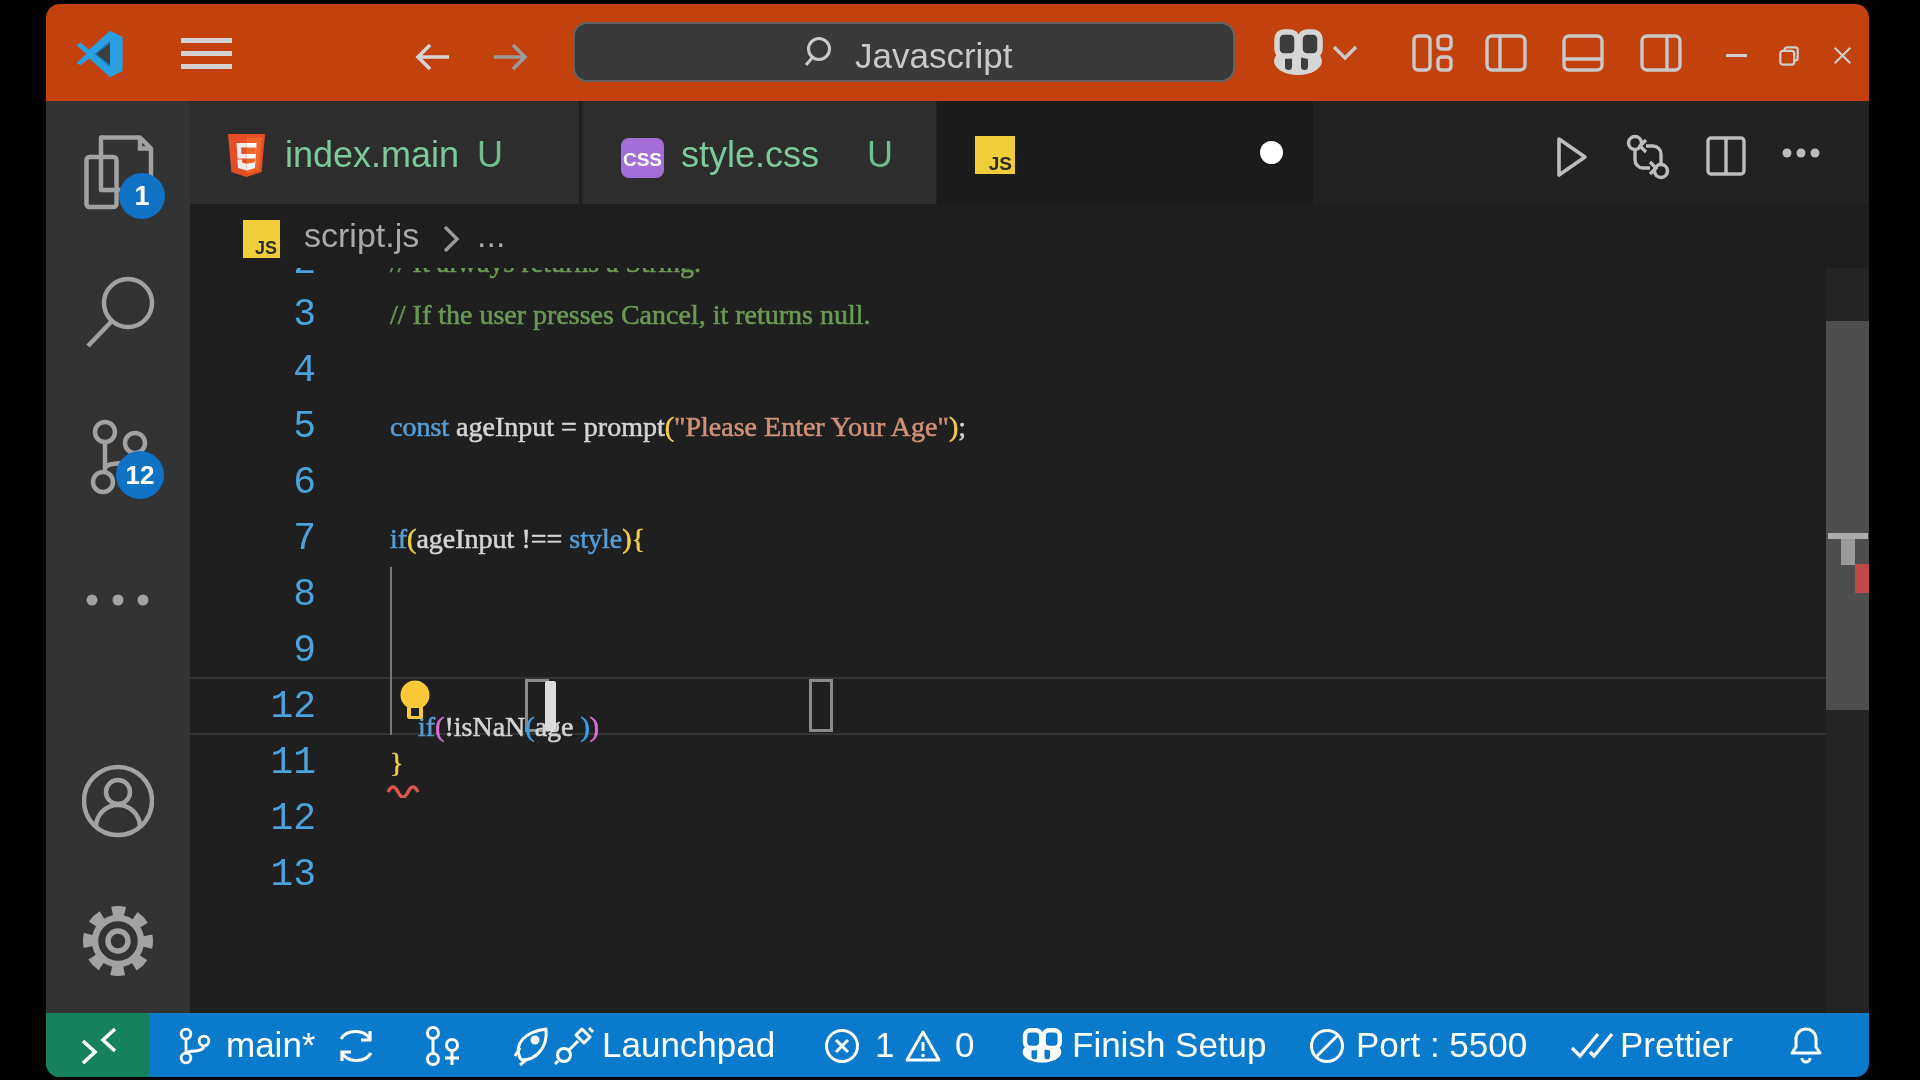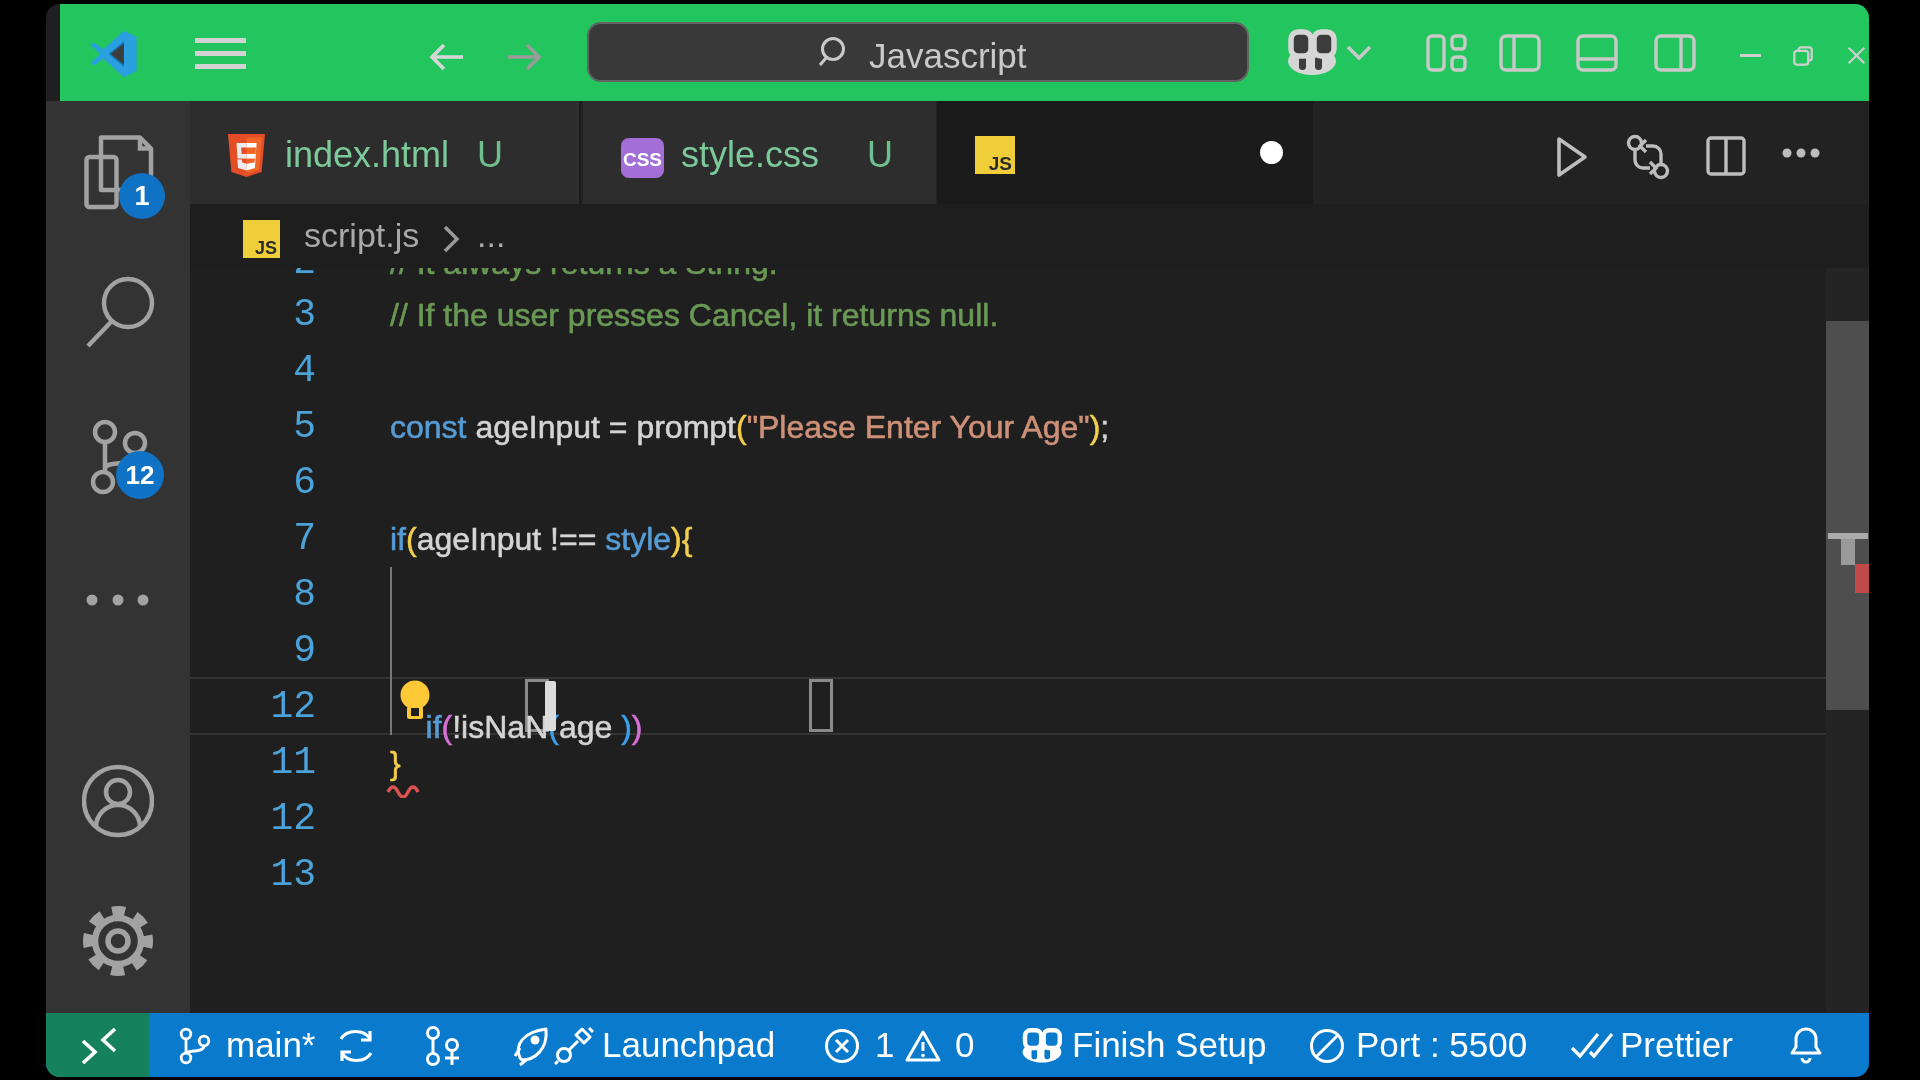--- a/index.html
+++ b/index.html
@@ -2,39 +2,39 @@
 <html><head>
 <meta charset="utf-8">
 <style>
   * { margin:0; padding:0; box-sizing:border-box; }
   html,body { width:1920px; height:1080px; background:#000; overflow:hidden; }
   body { font-family:"Liberation Sans", sans-serif; }
   #win { position:absolute; left:46px; top:4px; width:1823px; height:1073px;
          background:#1f1f1f; border-radius:14px; overflow:hidden; }
   .abs { position:absolute; }
   
-  #titlebar { position:absolute; left:14px; top:0; width:1823px; height:97px; background:#22c55e; }
+  #titlebar { position:absolute; left:0; top:0; width:1823px; height:97px; background:#c2410c; }
   #searchbox { position:absolute; left:527px; top:18px; width:662px; height:60px;
                background:#393939; border:2px solid #636363; border-radius:14px; }
   #searchbox .lbl { position:absolute; left:280px; top:12px; color:#c9c9c9; font-size:35px; }
   
   #actbar { position:absolute; left:0; top:97px; width:144px; height:912px; background:#333333; }
   .badge { position:absolute; background:#0f72c4; border-radius:50%; color:#fff;
            text-align:center; font-weight:bold; }
   
   #tabstrip { position:absolute; left:144px; top:97px; width:1679px; height:103px; background:#222222; }
   .tab { position:absolute; top:0; height:103px; }
   .tab .tname { position:absolute; top:33px; font-size:36px; white-space:nowrap; }
   
   #crumb { position:absolute; left:144px; top:200px; width:1679px; height:64px; background:#1e1e1e; }
   
   #editor { position:absolute; left:144px; top:264px; width:1679px; height:745px;
             background:#1f1f1f; overflow:hidden; }
   .cl { position:absolute; left:200px; height:56px; line-height:56px; white-space:pre;
-        font-family:Liberation Sans, sans-serif; font-size:32px; color:#d4d4d4; -webkit-text-stroke:0.55px currentColor; }
+        font-family:Liberation Serif, serif; font-size:28px; color:#d4d4d4; -webkit-text-stroke:0.55px currentColor; }
   .ln { position:absolute; width:126px; height:56px; line-height:56px; text-align:right;
         font-family:"Liberation Mono", monospace; font-size:38px; color:#4ba3d9; }
   .kw  { color:#569cd6;text-align:center; }
   .cm  { color:#6a9955; }
   .st  { color:#ce9178; }
   .te  { color:#4ec9b0; }
   .b1  { color:#f2ce4b; }
   .b2  { color:#d670d6; }
   .b3  { color:#3ba0e8; }
   
@@ -151,21 +151,21 @@
     </svg>
   </div>
   <div id="tabstrip">
     <div class="tab" style="left:0;width:391px;background:#2d2d2d;border-right:2px solid #1c1c1c">
       <svg class="abs" style="left:35px;top:33px" width="43" height="45" viewBox="0 0 43 45">
         <path fill="#e44d26" d="M3 0 H40 L36.6 38 21.5 43 6.4 38 Z"></path>
         <path fill="#f16529" d="M21.5 3.5 H37 L34 36 21.5 40 Z"></path>
         <path fill="#ebebeb" d="M21.5 9 H11.5 L12.5 24.5 H21.5 V20 H16.6 L16.2 13.5 H21.5 Z M21.5 29.8 L17.2 28.6 16.9 25.5 12.4 25.5 13 34 21.5 36.4 Z"></path>
         <path fill="#fff" d="M21.5 9 V13.5 H31 L30.6 20 H21.5 V24.5 H30.2 L29.5 28.5 21.5 29.8 V36.4 L29.9 34 31.3 13.5 31.6 9 Z"></path>
       </svg>
-      <div class="tname" style="left:95px;color:#7cc99a">index.html</div>
+      <div class="tname" style="left:95px;color:#7cc99a">index.main</div>
       <div class="tname" style="left:287px;color:#6fbe8d">U</div>
     </div>
     <div class="tab" style="left:393px;width:353px;background:#2d2d2d">
       <svg class="abs" style="left:38px;top:37px" width="43" height="40" viewBox="0 0 43 40">
         <rect x="0" y="0" width="43" height="40" rx="8" fill="#a36fd6"></rect>
         <text x="21.5" y="27.5" font-size="19" font-weight="bold" fill="#fff" text-anchor="middle" font-family="Liberation Sans,sans-serif">CSS</text>
       </svg>
       <div class="tname" style="left:98px;color:#7cc99a">style.css</div>
       <div class="tname" style="left:284px;color:#6fbe8d">U</div>
     </div>

